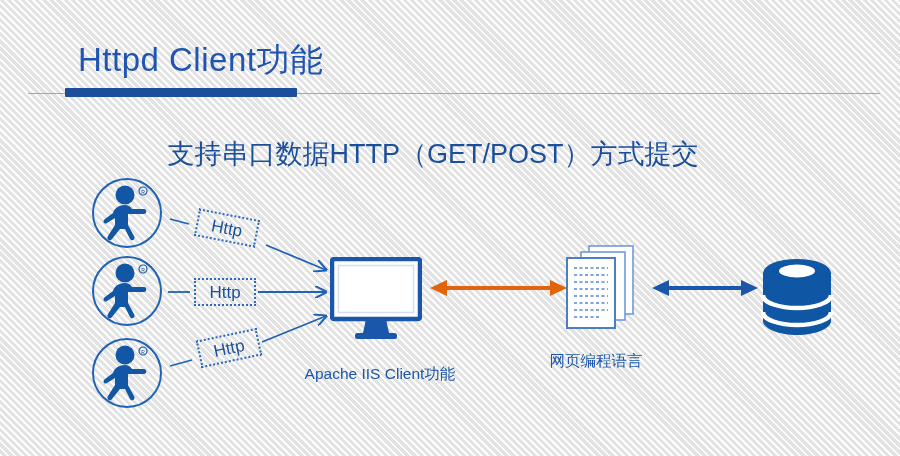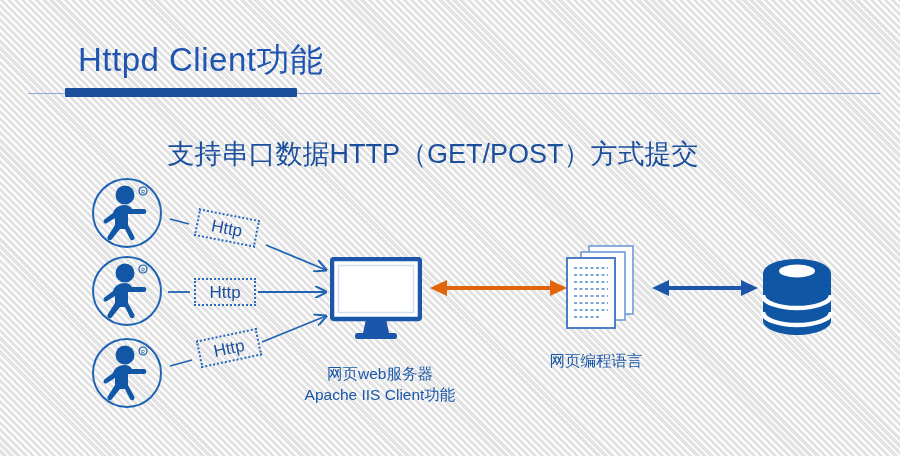--- a/index.html
+++ b/index.html
@@ -270,21 +270,20 @@
     <svg width="80" height="86" viewBox="0 0 80 86">
       <path d="M 6 18 L 6 66 C 6 74 23 80 40 80 C 57 80 74 74 74 66 L 74 18 Z" fill="#0f56a4"></path>
       <ellipse cx="40" cy="18" rx="34" ry="14" fill="#0f56a4"></ellipse>
       <ellipse cx="40" cy="16" rx="18" ry="6.5" fill="#ffffff"></ellipse>
       <path d="M 6 40 C 6 48 23 53 40 53 C 57 53 74 48 74 40" fill="none" stroke="#ffffff" stroke-width="4.5"></path>
       <path d="M 6 57 C 6 65 23 70 40 70 C 57 70 74 65 74 57" fill="none" stroke="#ffffff" stroke-width="4.5"></path>
     </svg>
   </div>
 
   <div class="caption cap-server">
-    <span class="l1">网页web服务器</span>
     <span class="l2">Apache IIS Client功能</span>
   </div>
 
   <div class="caption cap-lang">
     <span class="l1">网页编程语言</span>
   </div>
 
 
 </div>
 

